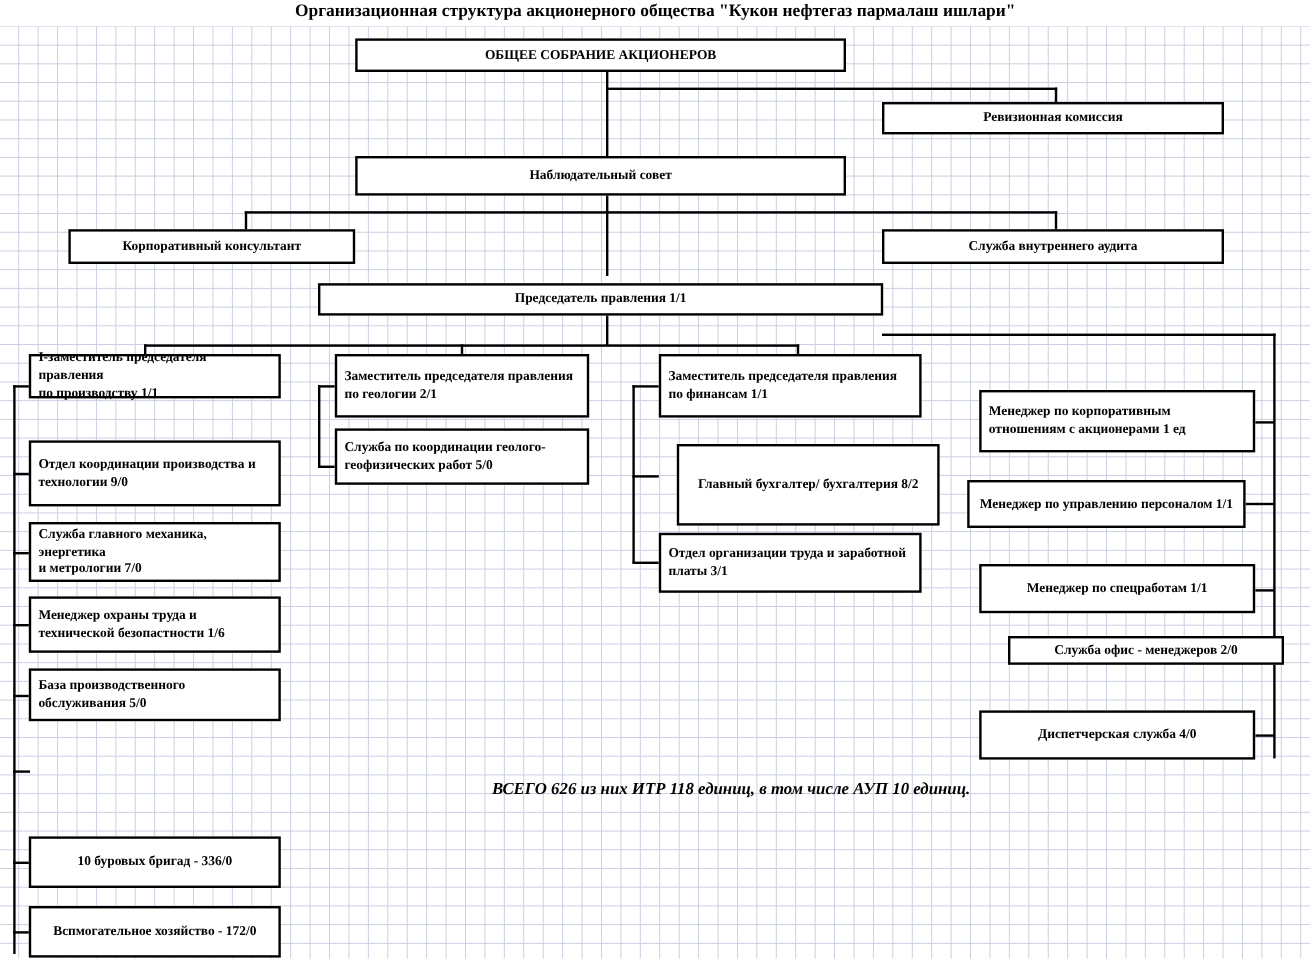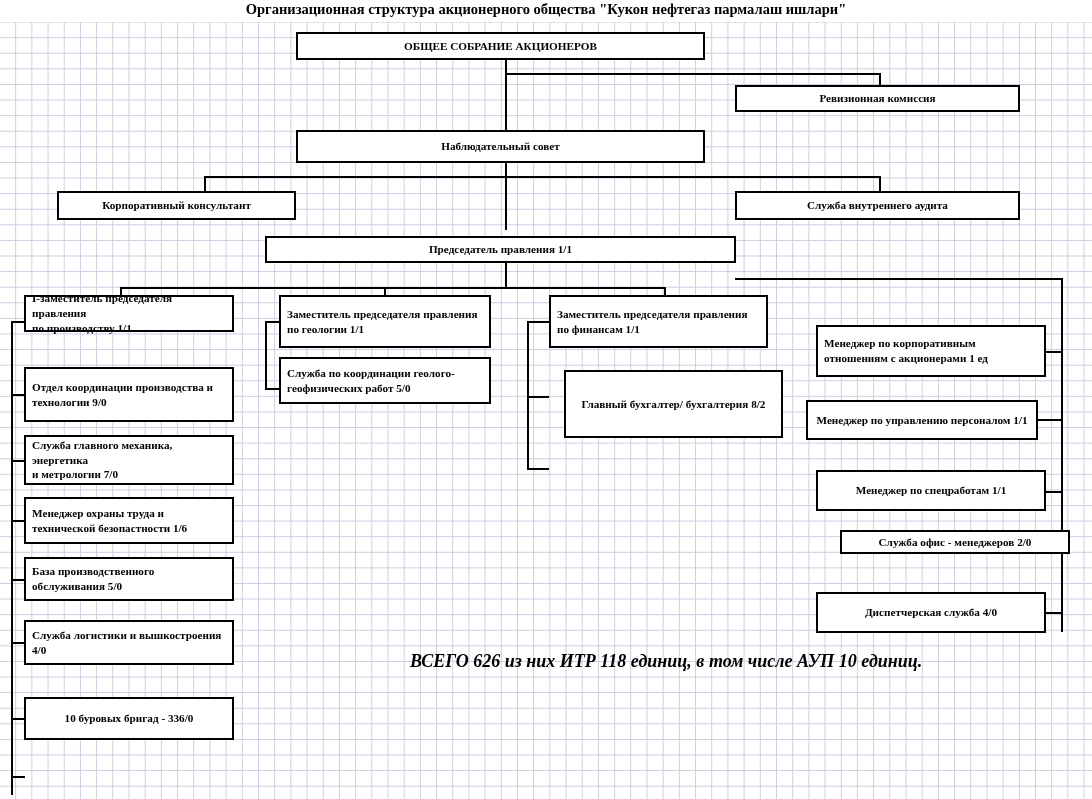--- a/index.html
+++ b/index.html
@@ -61,21 +61,21 @@
     position: absolute;
     background: #000000;
   }
   .conn.h { height: 1.6px; }
   .conn.v { width: 1.6px; }
   .footer-note {
     position: absolute;
     font-family: "Liberation Serif", "DejaVu Serif", serif;
     font-weight: bold;
     font-style: italic;
-    font-size: 18px;
+    font-size: 14px;
     color: #000000;
     white-space: nowrap;
   }
 </style>
 </head>
 <body>
 
 <div id="canvas">
 
   <div class="title-mask"></div>
@@ -140,28 +140,29 @@
 
   <div class="node" style="left:265px; top:236px; width:471px; height:27px;">Председатель правления 1/1</div>
 
   <div class="node tall-pad" style="left:24px; top:295px; width:210px; height:37px;">I-заместитель председателя правления
 по производству 1/1</div>
   <div class="node tall-pad" style="left:24px; top:367px; width:210px; height:55px;">Отдел координации производства и технологии 9/0</div>
   <div class="node tall-pad" style="left:24px; top:435px; width:210px; height:50px;">Служба главного механика, энергетика
 и метрологии 7/0</div>
   <div class="node tall-pad" style="left:24px; top:497px; width:210px; height:47px;">Менеджер охраны труда и технической безопастности 1/6</div>
   <div class="node tall-pad" style="left:24px; top:557px; width:210px; height:44px;">База производственного обслуживания 5/0</div>
-  <div class="node tall-pad" style="left:24px; top:620px; width:210px; height:45px;">Служба логистики и вышкостроения 4/0</div>
   <div class="node tall-pad" style="left:24px; top:697px; width:210px; height:43px;">10 буровых бригад - 336/0</div>
+  <div class="node tall-pad" style="left:24px; top:755px; width:210px; height:43px;">Вспмогательное хозяйство - 172/0</div>
 
-  <div class="node tall-pad" style="left:279px; top:295px; width:212px; height:53px;">Заместитель председателя правления по геологии 1/1</div>
+  <div class="node tall-pad" style="left:279px; top:295px; width:212px; height:53px;">Заместитель председателя правления по геологии 2/1</div>
   <div class="node tall-pad" style="left:279px; top:357px; width:212px; height:47px;">Служба по координации геолого-геофизических работ 5/0</div>
 
   <div class="node tall-pad" style="left:549px; top:295px; width:219px; height:53px;">Заместитель председателя правления по финансам 1/1</div>
   <div class="node tall-pad" style="left:564px; top:370px; width:219px; height:68px;">Главный бухгалтер/ бухгалтерия 8/2</div>
+  <div class="node tall-pad" style="left:549px; top:444px; width:219px; height:50px;">Отдел организации труда и заработной платы 3/1</div>
 
   <div class="node tall-pad" style="left:816px; top:325px; width:230px; height:52px;">Менеджер по корпоративным отношениям с акционерами  1 ед</div>
   <div class="node tall-pad" style="left:806px; top:400px; width:232px; height:40px;">Менеджер по управлению персоналом 1/1</div>
   <div class="node tall-pad" style="left:816px; top:470px; width:230px; height:41px;">Менеджер по спецработам 1/1</div>
   <div class="node tall-pad" style="left:840px; top:530px; width:230px; height:24px;">Служба офис - менеджеров 2/0</div>
   <div class="node tall-pad" style="left:816px; top:592px; width:230px; height:41px;">Диспетчерская служба 4/0</div>
 
   <div class="footer-note" style="left:410px; top:651px;">ВСЕГО 626 из них ИТР 118 единиц, в том числе АУП 10 единиц.</div>
 
 </div>

